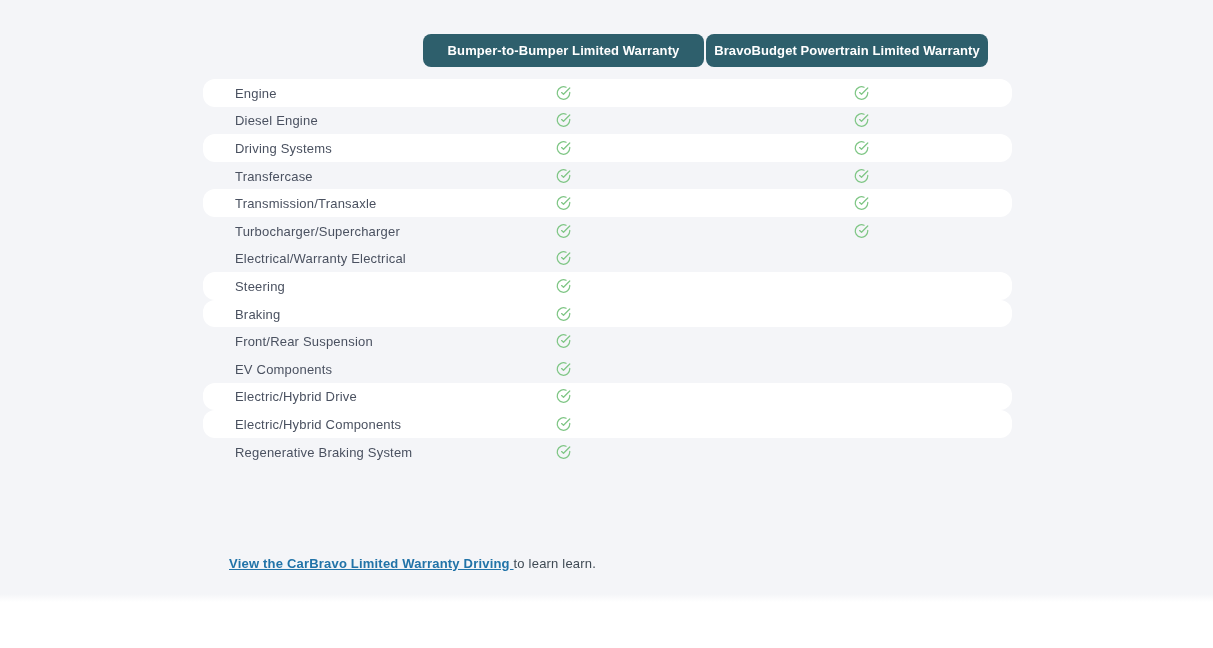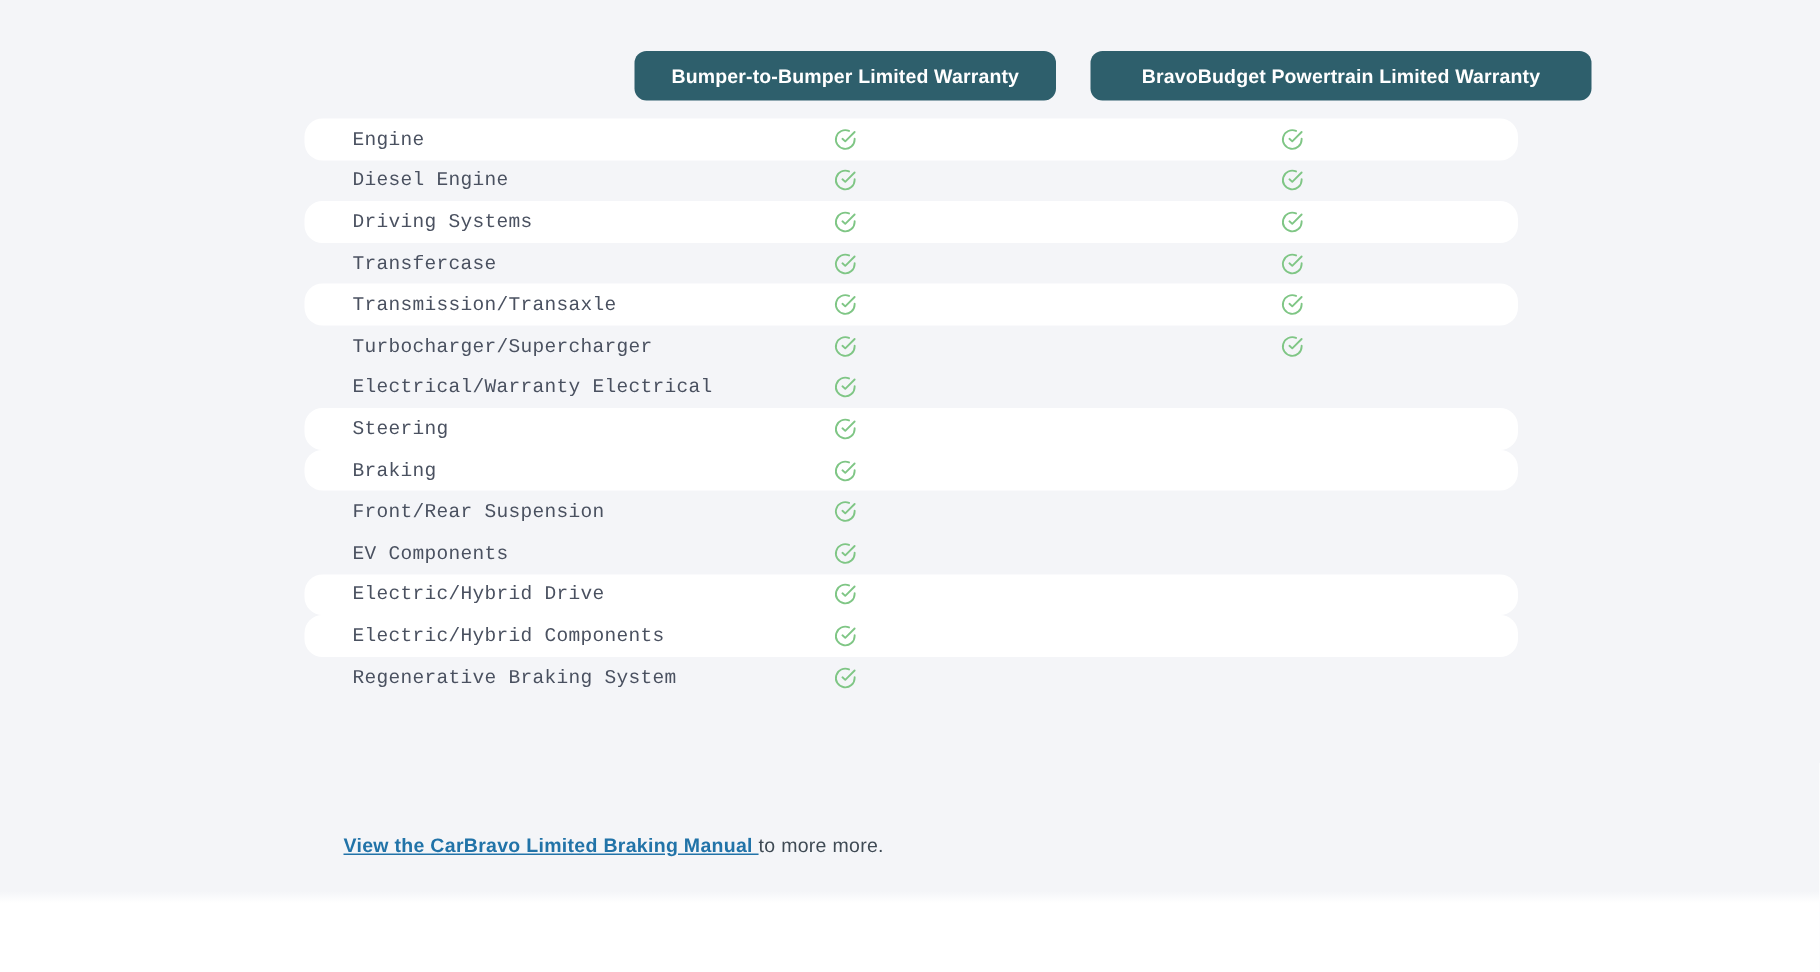--- a/index.html
+++ b/index.html
@@ -27,44 +27,43 @@
     position: absolute;
     left: 0; top: 594px;
     width: 1213px;
     height: 8px;
     background: linear-gradient(#f4f5f8, #ffffff);
   }
   .header-buttons {
     position: absolute;
     left: 423px; top: 34px;
     display: flex;
-    gap: 23px;
+    gap: 2px;
   }
   .col-btn {
     height: 33px;
     border: none;
     border-radius: 8px;
     background: #2e5f6c;
     color: #ffffff;
     font-family: inherit;
     font-weight: bold;
     font-size: 13px;
     letter-spacing: 0.1px;
     display: flex;
     align-items: center;
     justify-content: center;
     cursor: pointer;
   }
   .col-btn.first  { width: 281px; }
-  .col-btn.second { width: 334px; }
+  .col-btn.second { width: 282px; }
   .rows {
     position: absolute;
     left: 203px; top: 79px;
     width: 809px;
-    font-family: Liberation Mono, monospace;
   }
   .row {
     position: relative;
     height: 27.6px;
   }
   .row-white {
     background: #ffffff;
     border-radius: 12px;
   }
   .row-label {
@@ -270,14 +269,14 @@
         <span class="row-label">Regenerative Braking System</span>
         <span class="check col1">
           <svg viewBox="0 0 24 24" fill="none" stroke="#7fc685" stroke-width="2" stroke-linecap="round" stroke-linejoin="round">
             <path d="M22 11.08V12a10 10 0 1 1-5.93-9.14"></path>
             <polyline points="22 4 12 14.01 9 11.27"></polyline>
           </svg>
         </span>
       </div>
     </div>
 
-  <p class="footer-note"><a href="#">View the CarBravo Limited Braking Manual </a><span>to more more.</span></p>
+  <p class="footer-note"><a href="#">View the CarBravo Limited Warranty Driving </a><span>to learn learn.</span></p>
 </div>
 
 </body></html>

